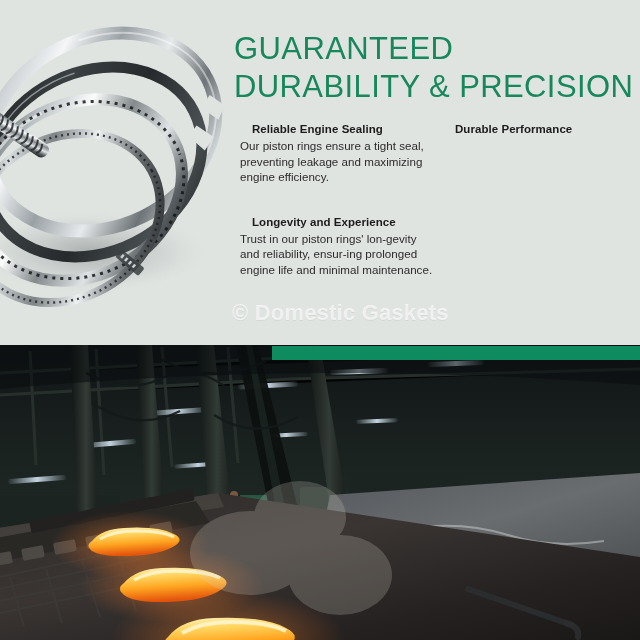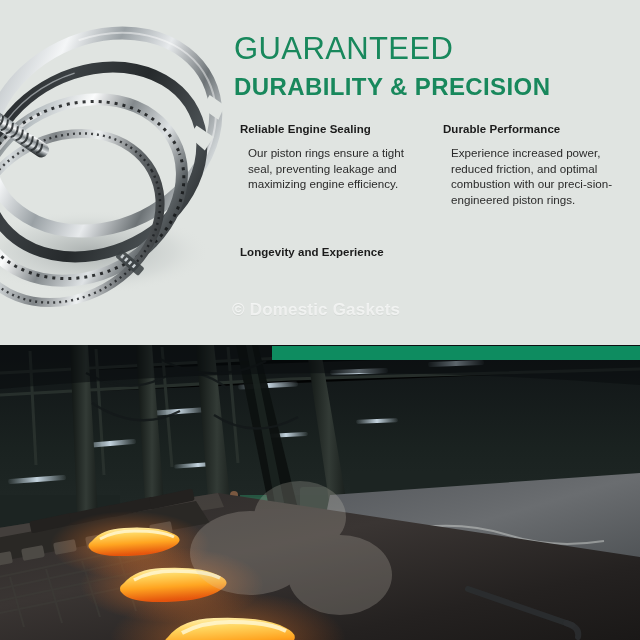--- a/index.html
+++ b/index.html
@@ -46,60 +46,60 @@
   .headline-line {
     color: #18885c;
     font-family: "Liberation Sans", sans-serif;
     font-size: 31px;
     font-weight: 300;
     letter-spacing: 0.4px;
     line-height: 38px;
     white-space: nowrap;
     -webkit-font-smoothing: antialiased;
   }
-  .headline-line.second { font-size: 24px; font-weight: bold; }
+  .headline-line.second { font-size: 31px; }
 
   
   #features {
     position: absolute;
     left: 240px;
     top: 122px;
     width: 392px;
     display: grid;
     grid-template-columns: 198px 194px;
     grid-template-rows: auto auto;
     row-gap: 30px;
     column-gap: 5px;
   }
   .feature { width: 100%; }
   .feature-title {
     color: #1b1b1b;
     font-size: 11.5px;
     font-weight: bold;
     line-height: 15px;
-    margin: 0 0 1px 0;
+    margin: 0 0 1px 12px;
     letter-spacing: 0.05px;
   }
   .feature-body {
     color: #2a2a2a;
     font-size: 11.6px;
     font-weight: normal;
     line-height: 15.6px;
-    margin: 8px;
+    margin: 0;
     letter-spacing: 0.02px;
   }
 
   
   #watermark {
     position: absolute;
     left: 232px;
     top: 300px;
     width: 210px;
     color: rgba(255,255,255,0.62);
-    font-size: 17px;
+    font-size: 22px;
     font-weight: bold;
     letter-spacing: 0.2px;
     text-shadow: 0 1px 0 rgba(0,0,0,0.05);
     pointer-events: none;
     white-space: nowrap;
   }
 
   
   #accent-bar {
     position: absolute;
@@ -256,26 +256,26 @@
 
     <div id="features">
 
       <div class="feature">
         <p class="feature-title">Reliable Engine Sealing</p>
         <p class="feature-body">Our piston rings ensure a tight seal, preventing leakage and maximizing engine efficiency.</p>
       </div>
 
       <div class="feature">
         <p class="feature-title">Durable Performance</p>
-        <p class="feature-body">Experience increased power, reduced friction, and optimal combustion with our preci-sion-engineered piston rings.</p>
       </div>
 
 
       <div class="feature">
         <p class="feature-title">Longevity and Experience</p>
+        <p class="feature-body">Trust in our piston rings' lon-gevity and reliability, ensur-ing prolonged engine life and minimal maintenance.</p>
       </div>
 
     </div>
 
     <div id="watermark">© Domestic Gaskets</div>
   </div>
 
   <div id="accent-bar"></div>
 
   <div id="factory-photo">

